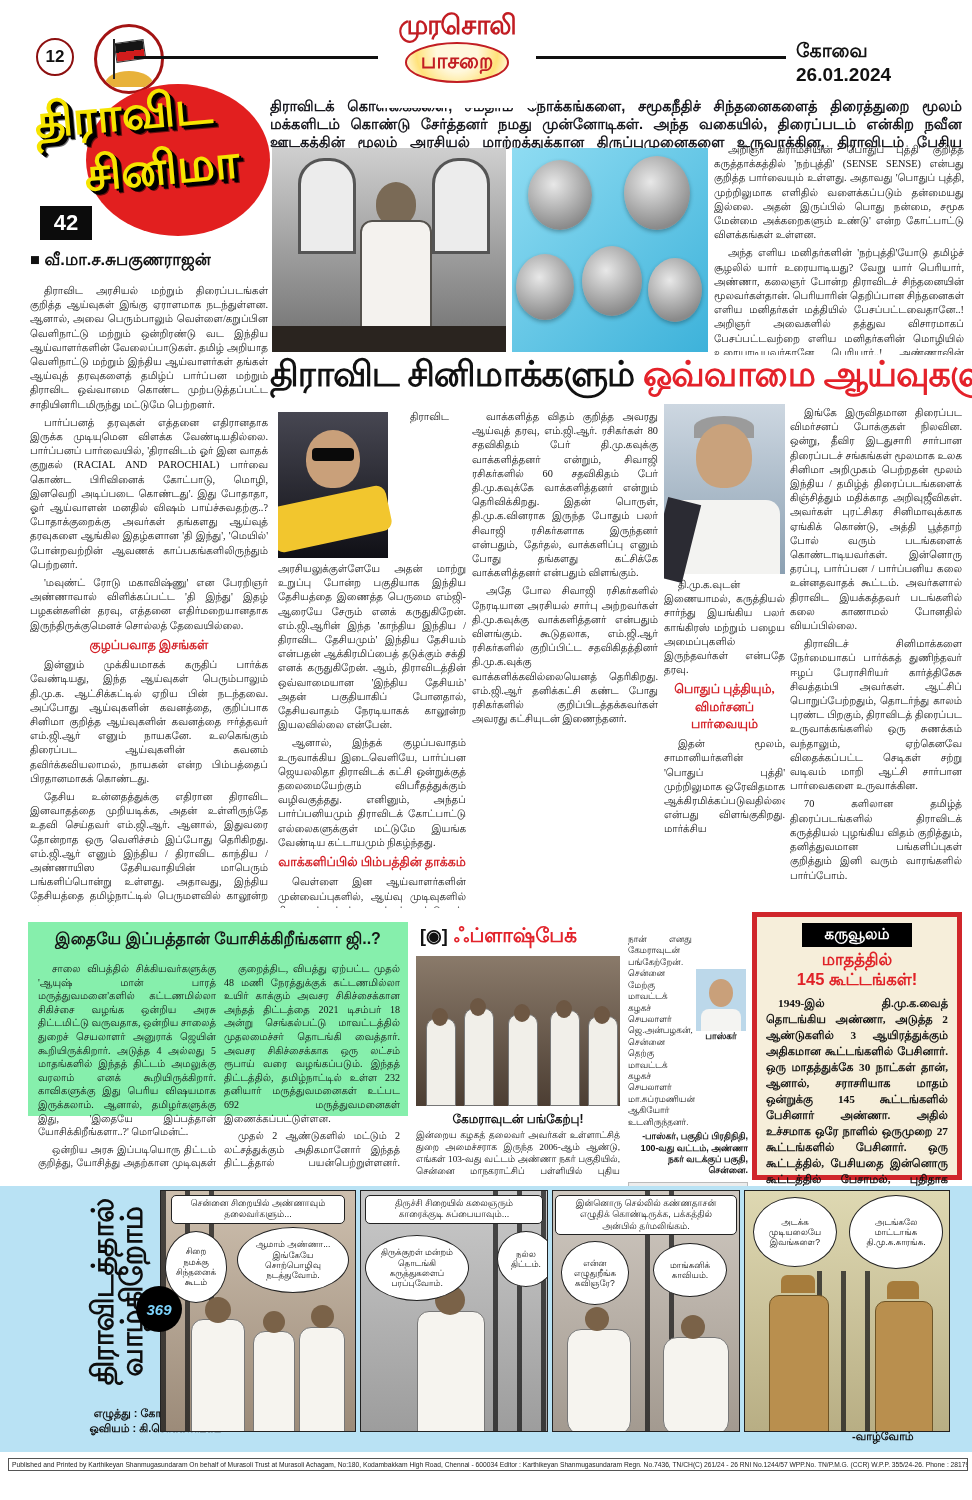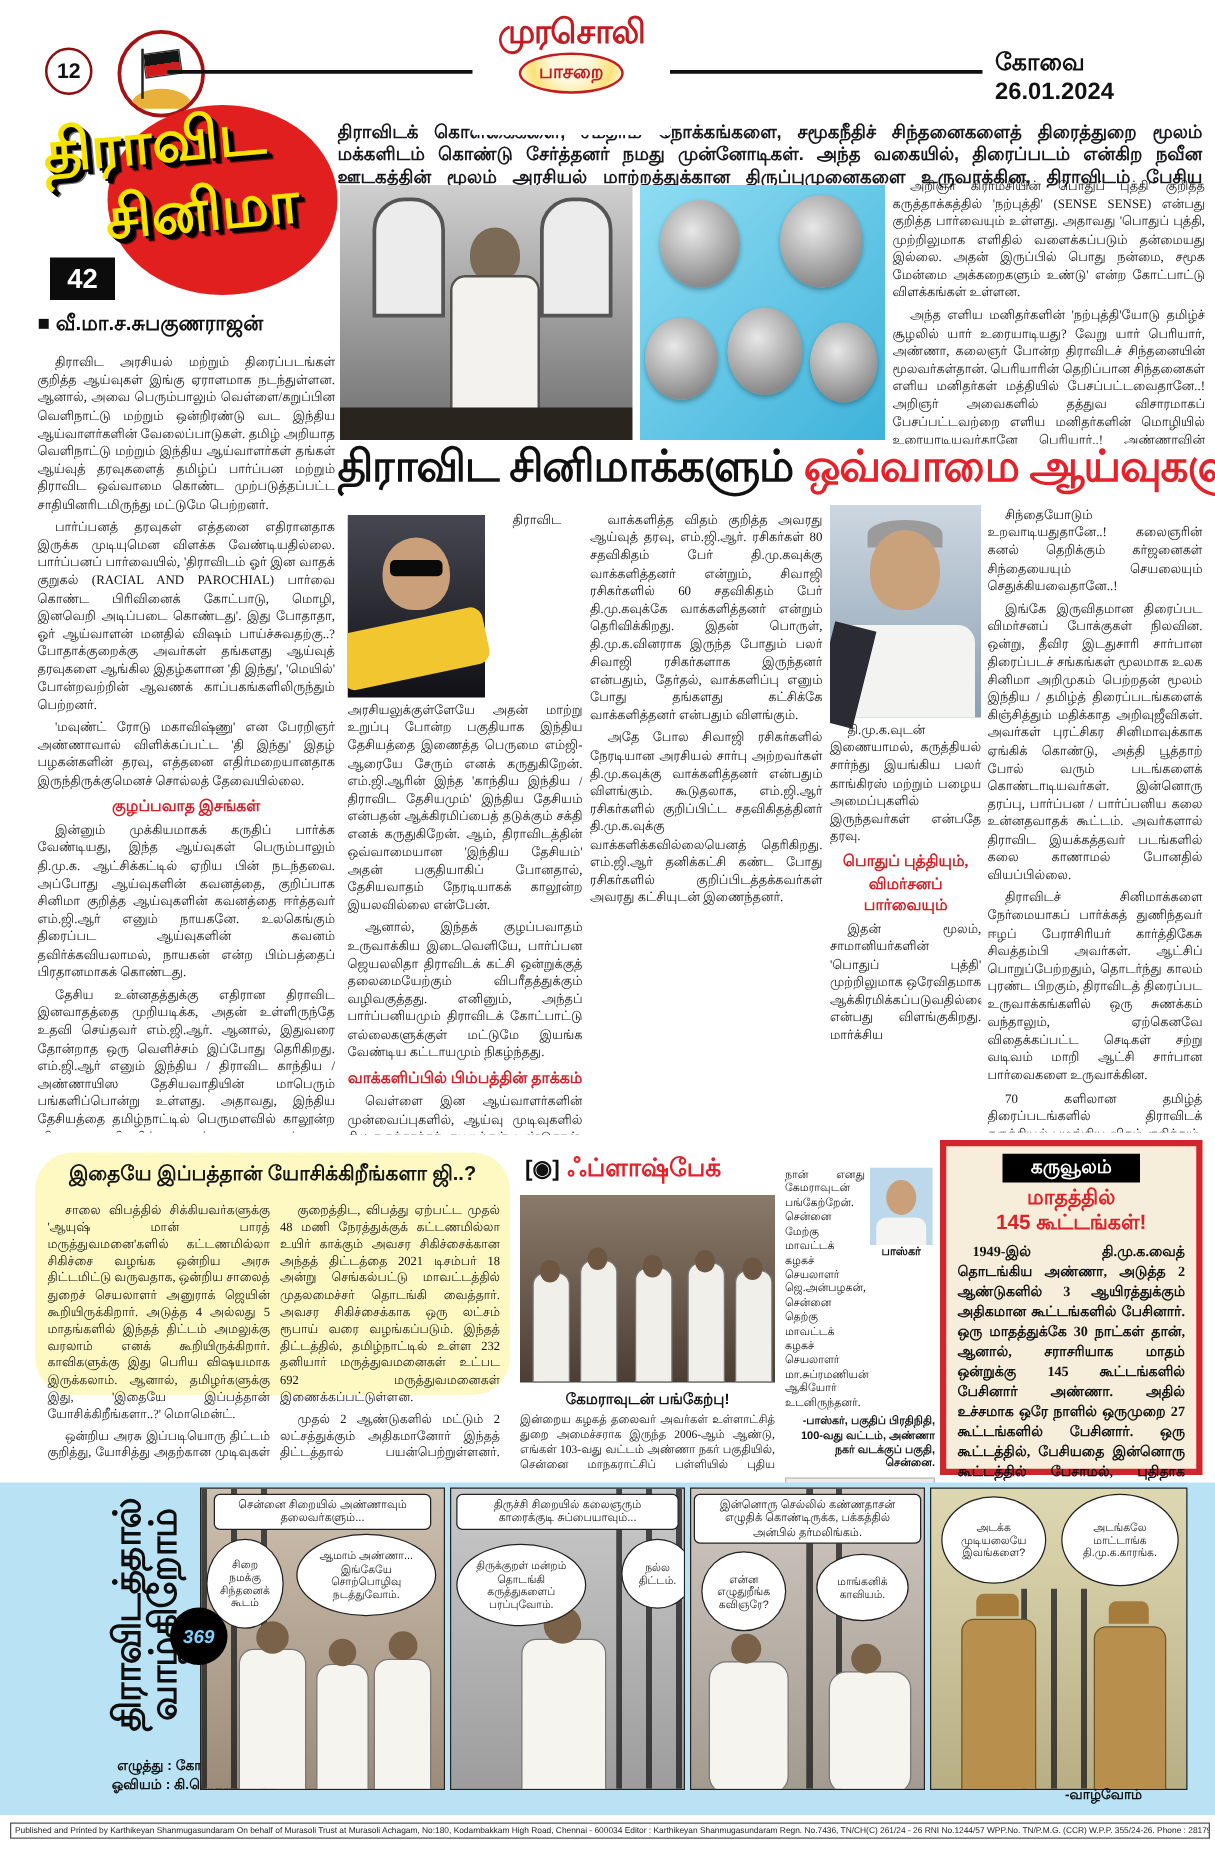--- a/index.html
+++ b/index.html
@@ -15,21 +15,21 @@
     display:flex;align-items:center;justify-content:center;font-weight:800;font-size:17px;}
   #logo{left:94px;top:24px;width:64px;height:64px;border:3px solid #a31313;border-radius:50%;background:#fff;overflow:hidden;}
   #logo .flag{position:absolute;left:18px;top:14px;width:28px;height:18px;
     background:linear-gradient(#151515 0 50%,#d01c1c 50% 100%);transform:rotate(-8deg);border:1px solid #333;}
   #logo .pole{position:absolute;left:16px;top:12px;width:2px;height:40px;background:#222;}
   #logo .base{position:absolute;left:8px;top:44px;width:48px;height:16px;border-radius:50% 50% 0 0/80% 80% 0 0;background:#e8b23a;}
   #hrule{left:134px;top:56px;width:652px;height:3px;background:#101010;}
   #masthead{left:378px;top:12px;width:158px;height:96px;background:#fff;text-align:center;z-index:3;}
   #masthead .mh-title{color:#c21d23;font-weight:900;font-size:27px;letter-spacing:-1px;line-height:1.0;}
   #masthead .mh-sub{display:inline-block;margin-top:3px;border:2.5px solid #c21d23;border-radius:50%;
-    padding:5px 14px;color:#c21d23;font-weight:900;font-size:15px;background:radial-gradient(circle at 50% 20%,#fff8dc 0 35%,#ffe27a 70%,#fff 100%);}
+    padding:5px 14px;color:#c21d23;font-weight:900;font-size:21px;background:radial-gradient(circle at 50% 20%,#fff8dc 0 35%,#ffe27a 70%,#fff 100%);}
   #edition-date{left:796px;top:40px;width:170px;font-weight:800;font-size:19px;}
   
   #lead{left:270px;top:98px;width:692px;height:52px;font-weight:700;font-size:14.6px;line-height:1.22;text-align:justify;color:#17171d;overflow:hidden;}
   
   #title-circle{left:86px;top:84px;width:184px;height:152px;border-radius:50%;background:#e21f1f;}
   .series-line{font-weight:900;color:#f6e400;letter-spacing:0px;line-height:.95;
     text-shadow:2px 2px 0 #000,4px 4px 0 #000,5px 5px 0 rgba(0,0,0,.55);transform:rotate(-5deg);}
   #series-l1{left:34px;top:92px;font-size:47px;}
   #series-l2{left:84px;top:146px;font-size:47px;}
   #episode-badge{left:40px;top:206px;width:52px;height:34px;background:#0c0c0c;color:#fff;font-weight:900;font-size:22px;
@@ -61,38 +61,38 @@
   #photo-karunanidhi .shawl{position:absolute;left:-8px;top:84px;width:120px;height:46px;background:#f2c62e;transform:rotate(-12deg);border-radius:10px;}
   #photo-portrait{width:121px;height:170px;background:linear-gradient(180deg,#cdd7e1,#8ba0b2);position:relative;margin-bottom:4px;}
   #photo-portrait .head{position:absolute;left:32px;top:20px;width:56px;height:64px;background:#c9a27c;border-radius:50% 50% 44% 44%;}
   #photo-portrait .hair{position:absolute;left:30px;top:12px;width:60px;height:22px;background:#9b9b9b;border-radius:50% 50% 0 0;}
   #photo-portrait .shirt{position:absolute;left:6px;top:96px;width:110px;height:74px;background:#f3f3f1;border-radius:14px 14px 0 0;}
   #photo-portrait .sash{position:absolute;left:-6px;top:96px;width:34px;height:80px;background:#2b2b33;transform:rotate(14deg);}
   #pull-quote{left:406px;top:700px;width:232px;height:232px;border-radius:50%;background:#e2232b;z-index:5;
     display:flex;align-items:center;justify-content:center;padding:0;}
   #pull-quote .pq-text{width:180px;color:#fff;font-weight:800;font-size:13px;line-height:1.35;text-align:center;}
   
-  #pink-box{left:28px;top:922px;width:380px;height:194px;background:#fef9c3;border-radius:30px;}
+  #pink-box{left:28px;top:922px;width:380px;height:194px;background:#86efac;}
   #pink-box .pb-head{position:absolute;left:0;top:8px;width:100%;text-align:center;font-weight:800;font-size:16px;color:#151515;}
   #pink-box .pb-col{position:absolute;top:40px;height:208px;font-size:10px;line-height:1.36;overflow:hidden;}
   #pb-c1{left:10px;width:178px;}
   #pb-c2{left:196px;width:176px;}
   
   #flashback{left:414px;top:922px;width:334px;height:258px;}
   #fb-head{position:absolute;left:6px;top:2px;font-weight:900;font-size:20px;color:#e2232b;}
   #fb-head .cam{color:#111;font-size:18px;font-weight:900;margin-right:6px;}
   #fb-photo{position:absolute;left:2px;top:34px;width:204px;height:150px;background:linear-gradient(180deg,#8a7a6a,#4c3e33);}
   #fb-photo .fig{position:absolute;bottom:0;width:28px;height:86px;background:#f1efe9;border-radius:10px 10px 0 0;}
   #fb-photo .fh{position:absolute;width:16px;height:18px;background:#6d5743;border-radius:50%;}
   #fb-caption{position:absolute;left:2px;top:190px;width:204px;text-align:center;font-weight:800;font-size:12px;}
   #fb-body{position:absolute;left:2px;top:208px;width:204px;font-size:9.2px;line-height:1.3;height:48px;overflow:hidden;text-align:justify;}
   #fb-rail{position:absolute;left:214px;top:12px;width:120px;height:258px;font-size:8.8px;line-height:1.3;overflow:hidden;}
   #fb-rail .railtop{display:flex;gap:4px;}
   #fb-rail .sidetext{width:64px;text-align:justify;}
-  #contrib{width:50px;}
+  #contrib{width:50px;margin-top:35px;}
   #contrib .ph{width:50px;height:62px;background:#bcd8ea;position:relative;}
   #contrib .ph .head{position:absolute;left:13px;top:10px;width:24px;height:28px;background:#c9a07a;border-radius:50%;}
   #contrib .ph .shirt{position:absolute;left:5px;top:40px;width:40px;height:22px;background:#f4f4f2;border-radius:8px 8px 0 0;}
   #contrib .nm{text-align:center;font-weight:700;font-size:9px;}
   #fb-attr{font-weight:800;font-size:8.8px;margin-top:3px;text-align:right;}
   #fb-note{margin-top:5px;background:#ececec;border:1px solid #bbb;padding:4px;font-size:7.9px;line-height:1.3;color:#333;}
   
   #treasury{left:752px;top:912px;width:210px;height:268px;border:5px solid #d0262b;background:#f6eeda;box-sizing:border-box;padding:6px 9px;}
   #treasury .tr-label{display:block;width:110px;margin:0 auto;background:#000;color:#fff;font-weight:800;font-size:15px;text-align:center;padding:2px 0;}
   #treasury .tr-title{color:#e02127;font-weight:900;font-size:16.5px;text-align:center;line-height:1.2;margin-top:3px;}
@@ -209,21 +209,20 @@
         <div class="head"></div>
         <div class="shirt"></div>
         <div class="sash"></div>
     </div>
     <p class="para">தி.மு.க.வுடன் இணையாமல், கருத்தியல் சார்ந்து இயங்கிய பலர் காங்கிரஸ் மற்றும் பழைய அமைப்புகளில் இருந்தவர்கள் என்பதே தரவு.</p>
     <div class="subhead-red">பொதுப் புத்தியும், விமர்சனப் பார்வையும்</div>
     <p class="para">இதன் மூலம், சாமானியர்களின் 'பொதுப் புத்தி' முற்றிலுமாக ஒரேவிதமாக ஆக்கிரமிக்கப்படுவதில்லை என்பது விளங்குகிறது. மார்க்சிய</p>
   </div>
 
   <div id="colD" class="abs colbody serif">
-    <p class="para">சிந்தையோடும் உறவாடியதுதானே..! கலைஞரின் கனல் தெறிக்கும் கர்ஜனைகள் சிந்தையையும் செயலையும் செதுக்கியவைதானே..!</p>
     <p class="para">இங்கே இருவிதமான திரைப்பட விமர்சனப் போக்குகள் நிலவின. ஒன்று, தீவிர இடதுசாரி சார்பான திரைப்படச் சங்கங்கள் மூலமாக உலக சினிமா அறிமுகம் பெற்றதன் மூலம் இந்திய / தமிழ்த் திரைப்படங்களைக் கிஞ்சித்தும் மதிக்காத அறிவுஜீவிகள். அவர்கள் புரட்சிகர சினிமாவுக்காக ஏங்கிக் கொண்டு, அத்தி பூத்தாற் போல் வரும் படங்களைக் கொண்டாடியவர்கள். இன்னொரு தரப்பு, பார்ப்பன / பார்ப்பனிய கலை உன்னதவாதக் கூட்டம். அவர்களால் திராவிட இயக்கத்தவர் படங்களில் கலை காணாமல் போனதில் வியப்பில்லை.</p>
     <p class="para">திராவிடச் சினிமாக்களை நேர்மையாகப் பார்க்கத் துணிந்தவர் ஈழப் பேராசிரியர் கார்த்திகேசு சிவத்தம்பி அவர்கள். ஆட்சிப் பொறுப்பேற்றதும், தொடர்ந்து காலம் புரண்ட பிறகும், திராவிடத் திரைப்பட உருவாக்கங்களில் ஒரு சுணக்கம் வந்தாலும், ஏற்கெனவே விதைக்கப்பட்ட செடிகள் சற்று வடிவம் மாறி ஆட்சி சார்பான பார்வைகளை உருவாக்கின.</p>
     <p class="para">70 களிலான தமிழ்த் திரைப்படங்களில் திராவிடக் கருத்தியல் புழங்கிய விதம் குறித்தும், தனித்துவமான பங்களிப்புகள் குறித்தும் இனி வரும் வாரங்களில் பார்ப்போம்.</p>
 
   </div>
 
 
   <div id="pink-box" class="abs">
     <div class="pb-head">இதையே இப்பத்தான் யோசிக்கிறீங்களா ஜி..?</div>
     <div id="pb-c1" class="pb-col serif">

